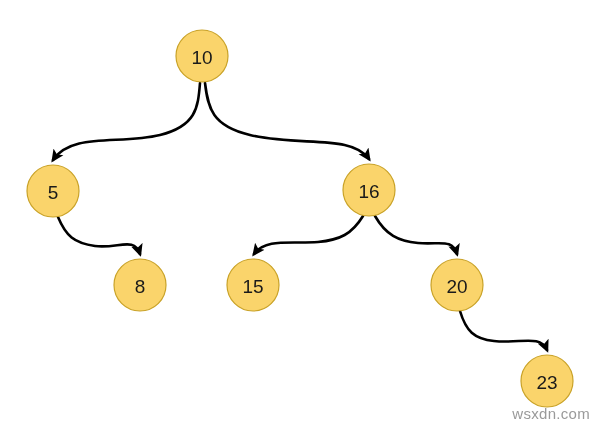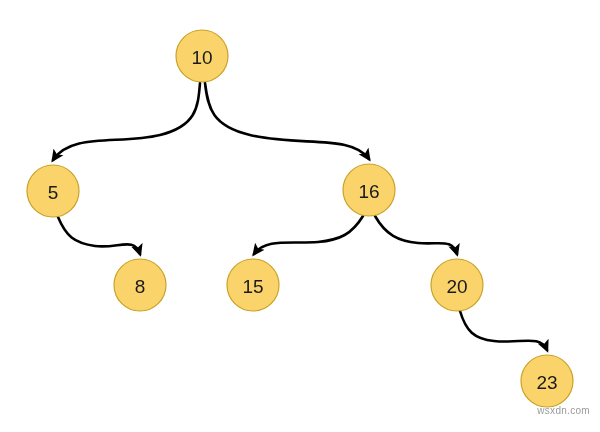--- a/index.html
+++ b/index.html
@@ -34,23 +34,23 @@
   }
   .edge-path {
     fill: none;
     stroke: #000000;
     stroke-width: 2.6;
     stroke-linecap: round;
   }
   .watermark {
     position: absolute;
     right: 10px;
-    bottom: 16px;
+    bottom: 10px;
     font-family: "Liberation Sans", sans-serif;
-    font-size: 10px;
+    font-size: 15px;
     color: #9a9a9a;
     letter-spacing: 0.3px;
     user-select: none;
   }
 </style>
 </head>
 <body>
 
 <svg id="canvas" viewBox="0 0 600 432">
   <defs>

